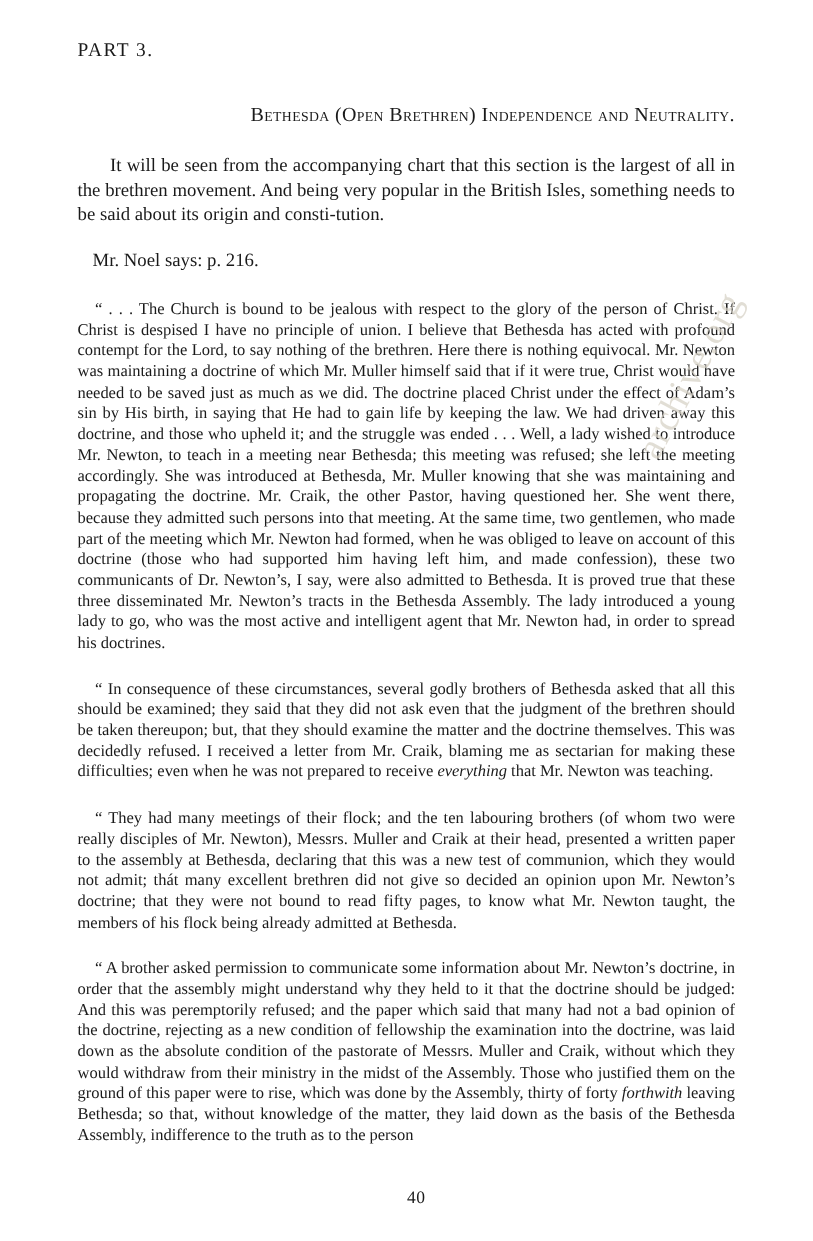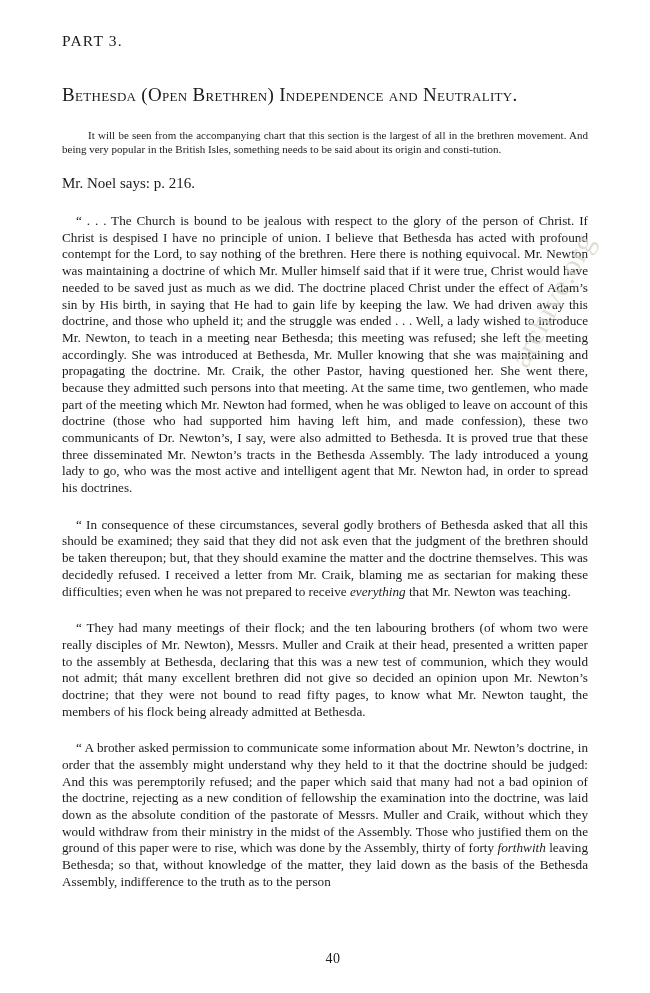--- a/index.html
+++ b/index.html
@@ -40,37 +40,37 @@
     white-space: nowrap;
   }
   .part-title {
     text-align: left;
     font-size: 15.5px;
     letter-spacing: 1.2px;
     margin: 4px 0 0 0;
     font-weight: normal;
   }
   .section-heading {
-    text-align: left;
-    font-size: 19px;
+    text-align: right;
+    font-size: 16px;
     margin: 34px 0 16px 0;
     font-weight: normal;
     font-variant: small-caps;
     letter-spacing: 0.3px;
   }
   .lead-para {
     margin: 22px 0 0 0;
-    font-size: 11px;
+    font-size: 15px;
     line-height: 1.30;
     text-align: justify;
     text-indent: 26px;
     hyphens: none;
   }
   .ref-line {
-    margin: 17px 0 0 0;
+    margin: 17px 0 0 12px;
     font-size: 15px;
     line-height: 1.3;
   }
   .quote-block {
     margin-top: 12px;
   }
   .quote-block p {
     margin: 0;
     font-size: 13.2px;
     line-height: 1.265;

